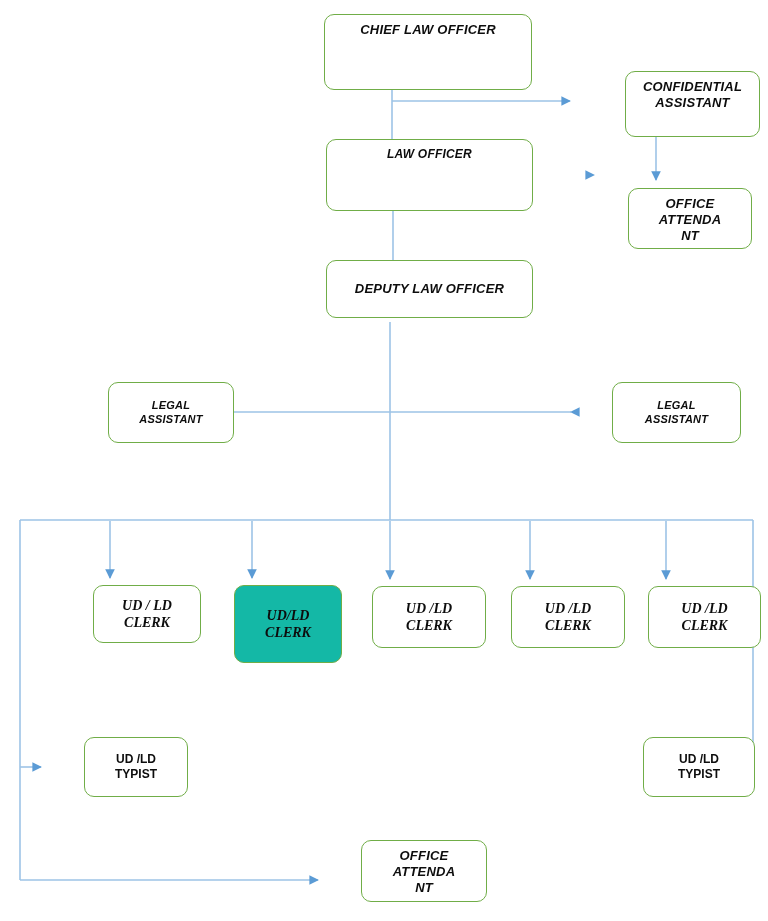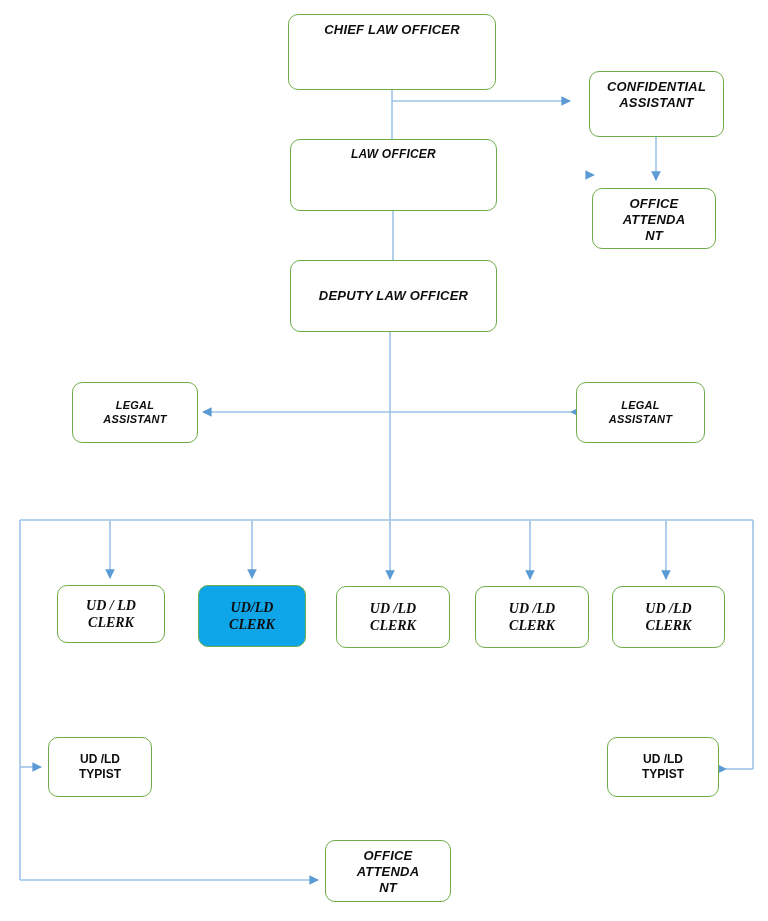--- a/index.html
+++ b/index.html
@@ -29,20 +29,21 @@
   .node {
     position: absolute;
     box-sizing: border-box;
     border: 1.6px solid #70AD47;
     border-radius: 10px;
     background: #ffffff;
     display: flex;
     justify-content: center;
     color: #0d0d0d;
     z-index: 2;
+    margin-left: 36px;
   }
   .node .label {
     display: block;
     text-align: center;
     line-height: 1.22;
     white-space: pre-line;
   }
   
   .va-top    { align-items: flex-start; }
   .va-center { align-items: center; }
@@ -125,36 +126,36 @@
 ASSISTANT</span>
       </div>
       <div class="node va-top" style="left: 290px; top: 139px; width: 207px; height: 72px; border-color: rgb(112, 173, 71); background: rgb(255, 255, 255);">
         <span class="label t-sans-italic" style="font-size: 12px; color: rgb(13, 13, 13); padding-top: 7px; padding-left: 6px; padding-right: 6px;">LAW OFFICER</span>
       </div>
       <div class="node va-top" style="left: 592px; top: 188px; width: 124px; height: 61px; border-color: rgb(112, 173, 71); background: rgb(255, 255, 255);">
         <span class="label t-sans-italic" style="font-size: 13px; color: rgb(13, 13, 13); padding-top: 7px; padding-left: 6px; padding-right: 6px;">OFFICE
 ATTENDA
 NT</span>
       </div>
-      <div class="node va-center" style="left: 290px; top: 260px; width: 207px; height: 72px; border-color: rgb(112, 173, 71); background: rgb(255, 255, 255);">
+      <div class="node va-center" style="left: 290px; top: 260px; width: 207px; height: 58px; border-color: rgb(112, 173, 71); background: rgb(255, 255, 255);">
         <span class="label t-sans-italic" style="font-size: 13px; color: rgb(13, 13, 13); padding-top: 0px; padding-left: 6px; padding-right: 6px;">DEPUTY LAW OFFICER</span>
       </div>
       <div class="node va-center" style="left: 72px; top: 382px; width: 126px; height: 61px; border-color: rgb(112, 173, 71); background: rgb(255, 255, 255);">
         <span class="label t-sans-italic" style="font-size: 11px; color: rgb(13, 13, 13); padding-top: 0px; padding-left: 6px; padding-right: 6px;">LEGAL
 ASSISTANT</span>
       </div>
       <div class="node va-center" style="left: 576px; top: 382px; width: 129px; height: 61px; border-color: rgb(112, 173, 71); background: rgb(255, 255, 255);">
         <span class="label t-sans-italic" style="font-size: 11px; color: rgb(13, 13, 13); padding-top: 0px; padding-left: 6px; padding-right: 6px;">LEGAL
 ASSISTANT</span>
       </div>
       <div class="node va-center" style="left: 57px; top: 585px; width: 108px; height: 58px; border-color: rgb(112, 173, 71); background: rgb(255, 255, 255);">
         <span class="label t-serif-italic" style="font-size: 14px; color: rgb(13, 13, 13); padding-top: 0px; padding-left: 6px; padding-right: 6px;">UD / LD
 CLERK</span>
       </div>
-      <div class="node va-center" style="left: 198px; top: 585px; width: 108px; height: 62px; border-color: rgb(112, 173, 71); background: #0ea5e9;">
+      <div class="node va-center" style="left: 198px; top: 585px; width: 108px; height: 78px; border-color: rgb(112, 173, 71); background: #14b8a6;">
         <span class="label t-serif-italic" style="font-size: 14px; color: rgb(13, 13, 13); padding-top: 0px; padding-left: 6px; padding-right: 6px;">UD/LD
 CLERK</span>
       </div>
       <div class="node va-center" style="left: 336px; top: 586px; width: 114px; height: 62px; border-color: rgb(112, 173, 71); background: rgb(255, 255, 255);">
         <span class="label t-serif-italic" style="font-size: 14px; color: rgb(13, 13, 13); padding-top: 0px; padding-left: 6px; padding-right: 6px;">UD /LD
 CLERK</span>
       </div>
       <div class="node va-center" style="left: 475px; top: 586px; width: 114px; height: 62px; border-color: rgb(112, 173, 71); background: rgb(255, 255, 255);">
         <span class="label t-serif-italic" style="font-size: 14px; color: rgb(13, 13, 13); padding-top: 0px; padding-left: 6px; padding-right: 6px;">UD /LD
 CLERK</span>

